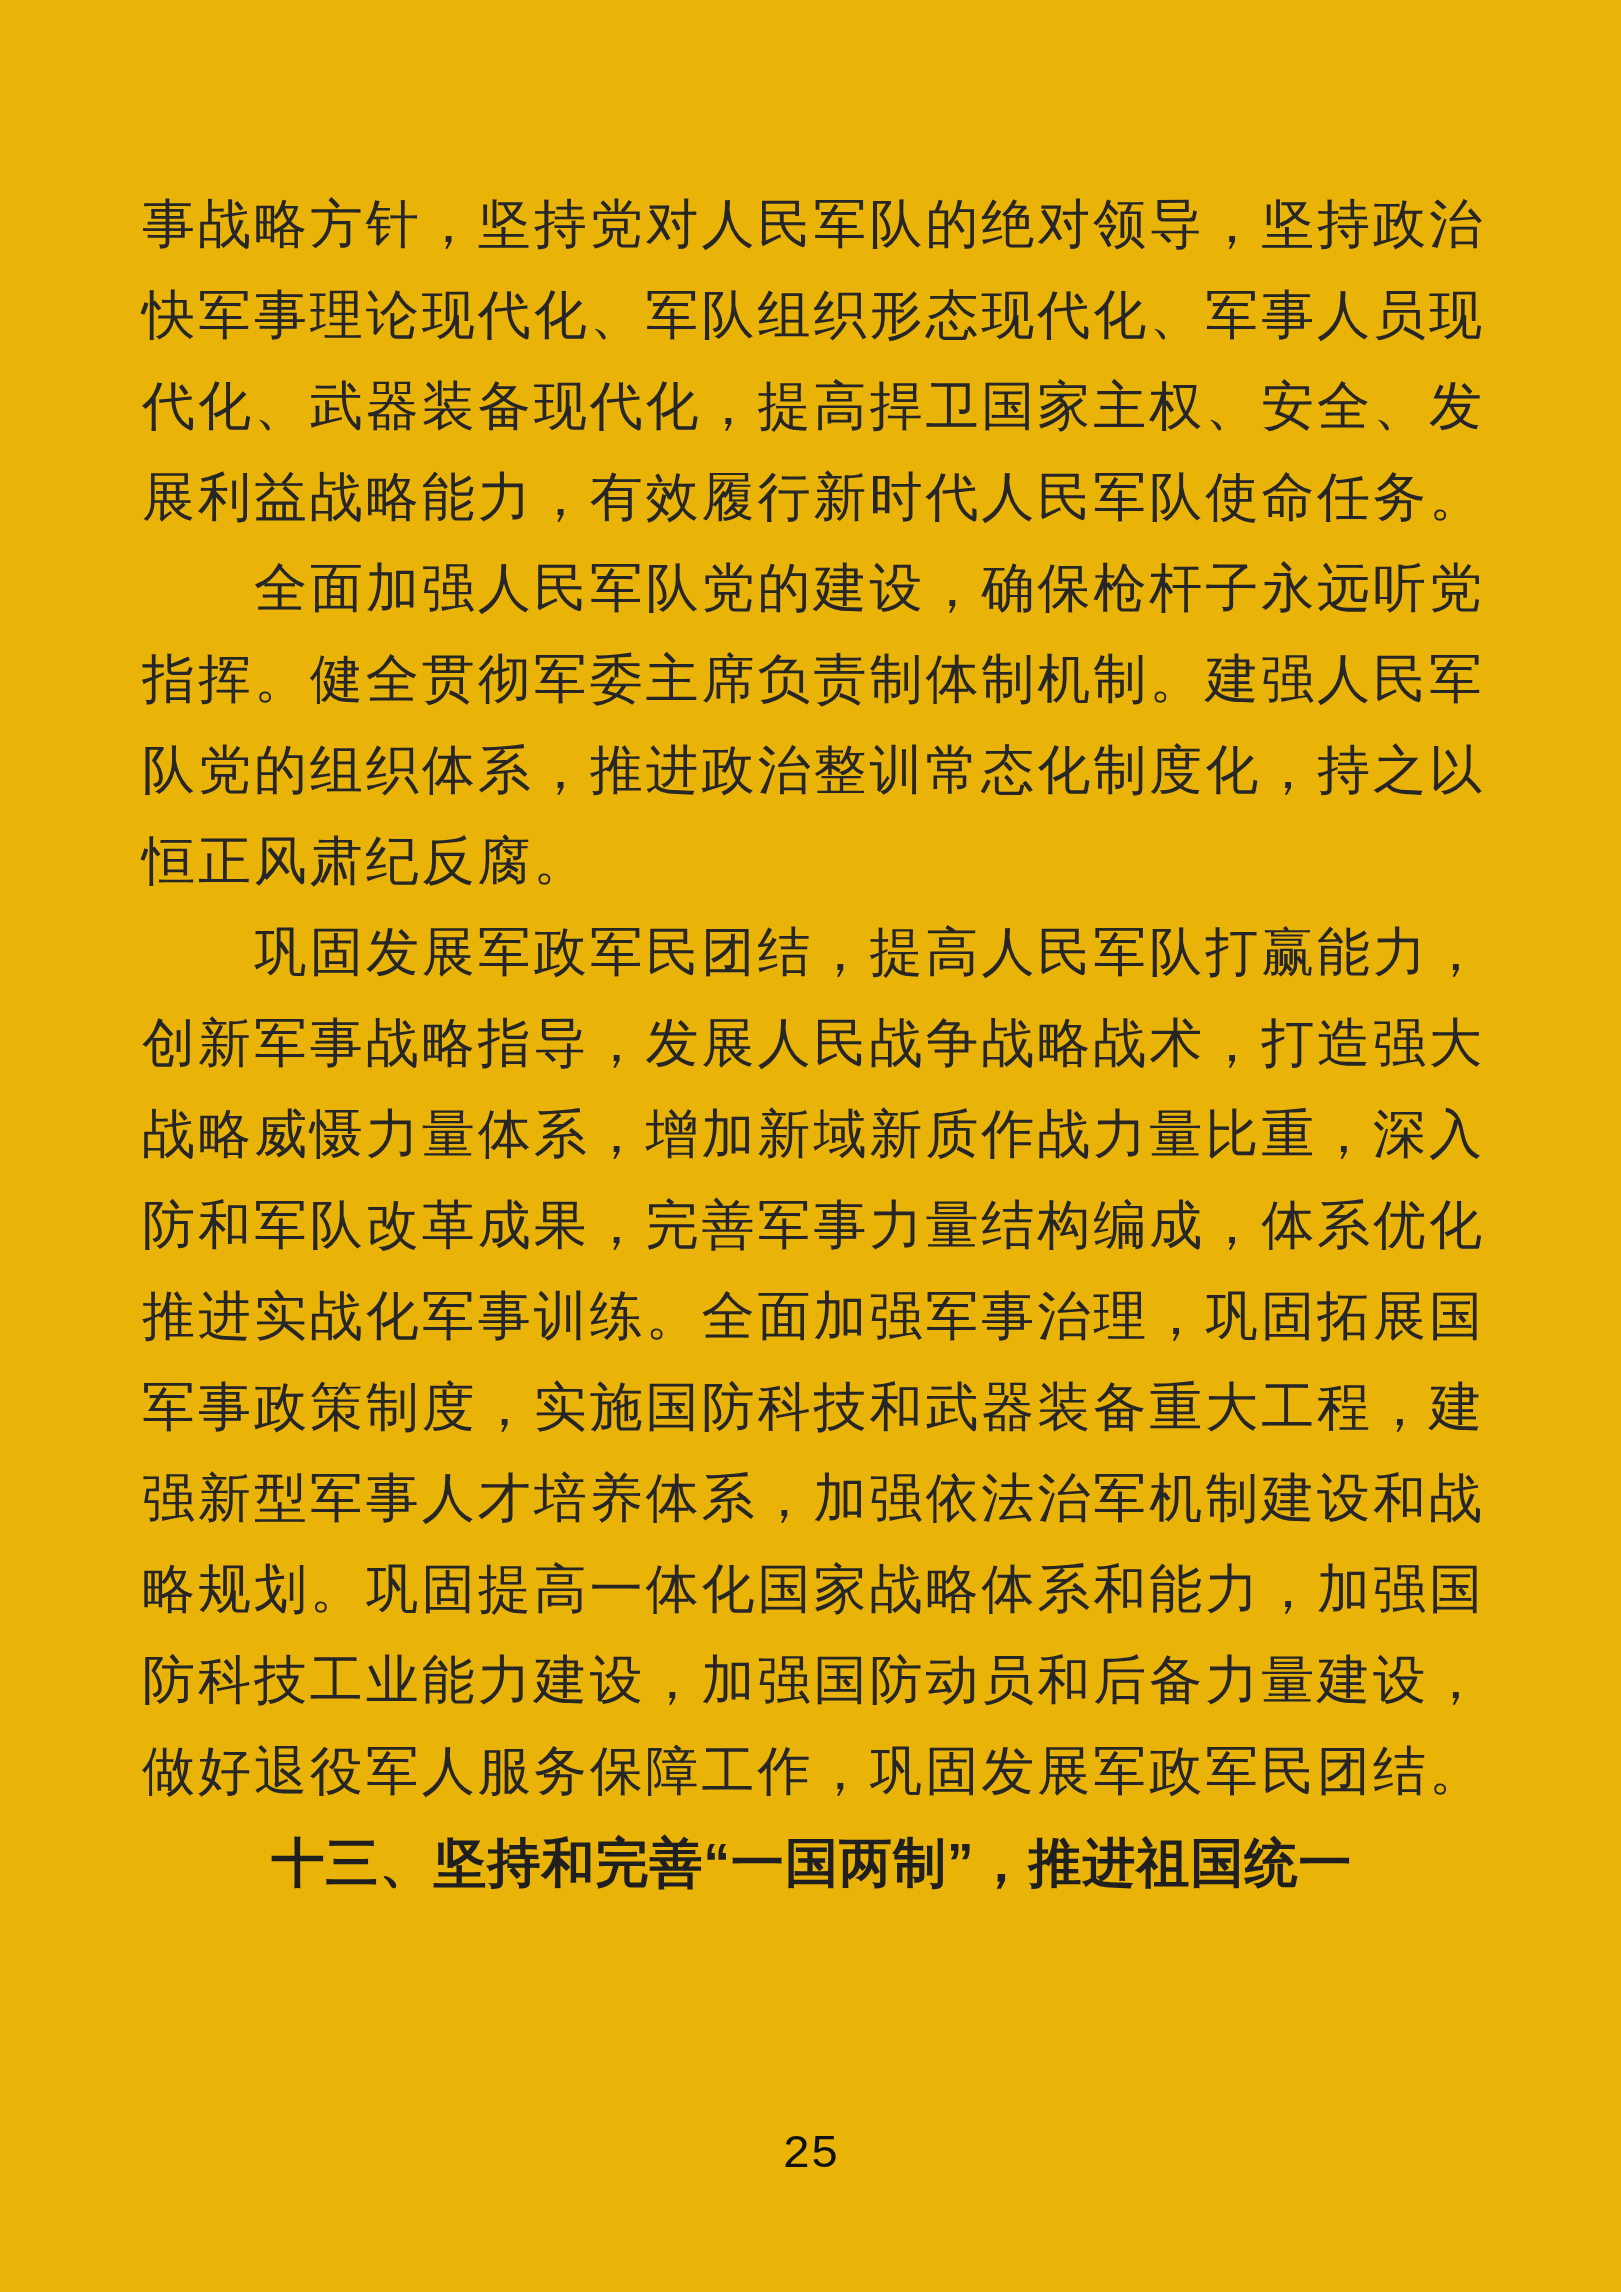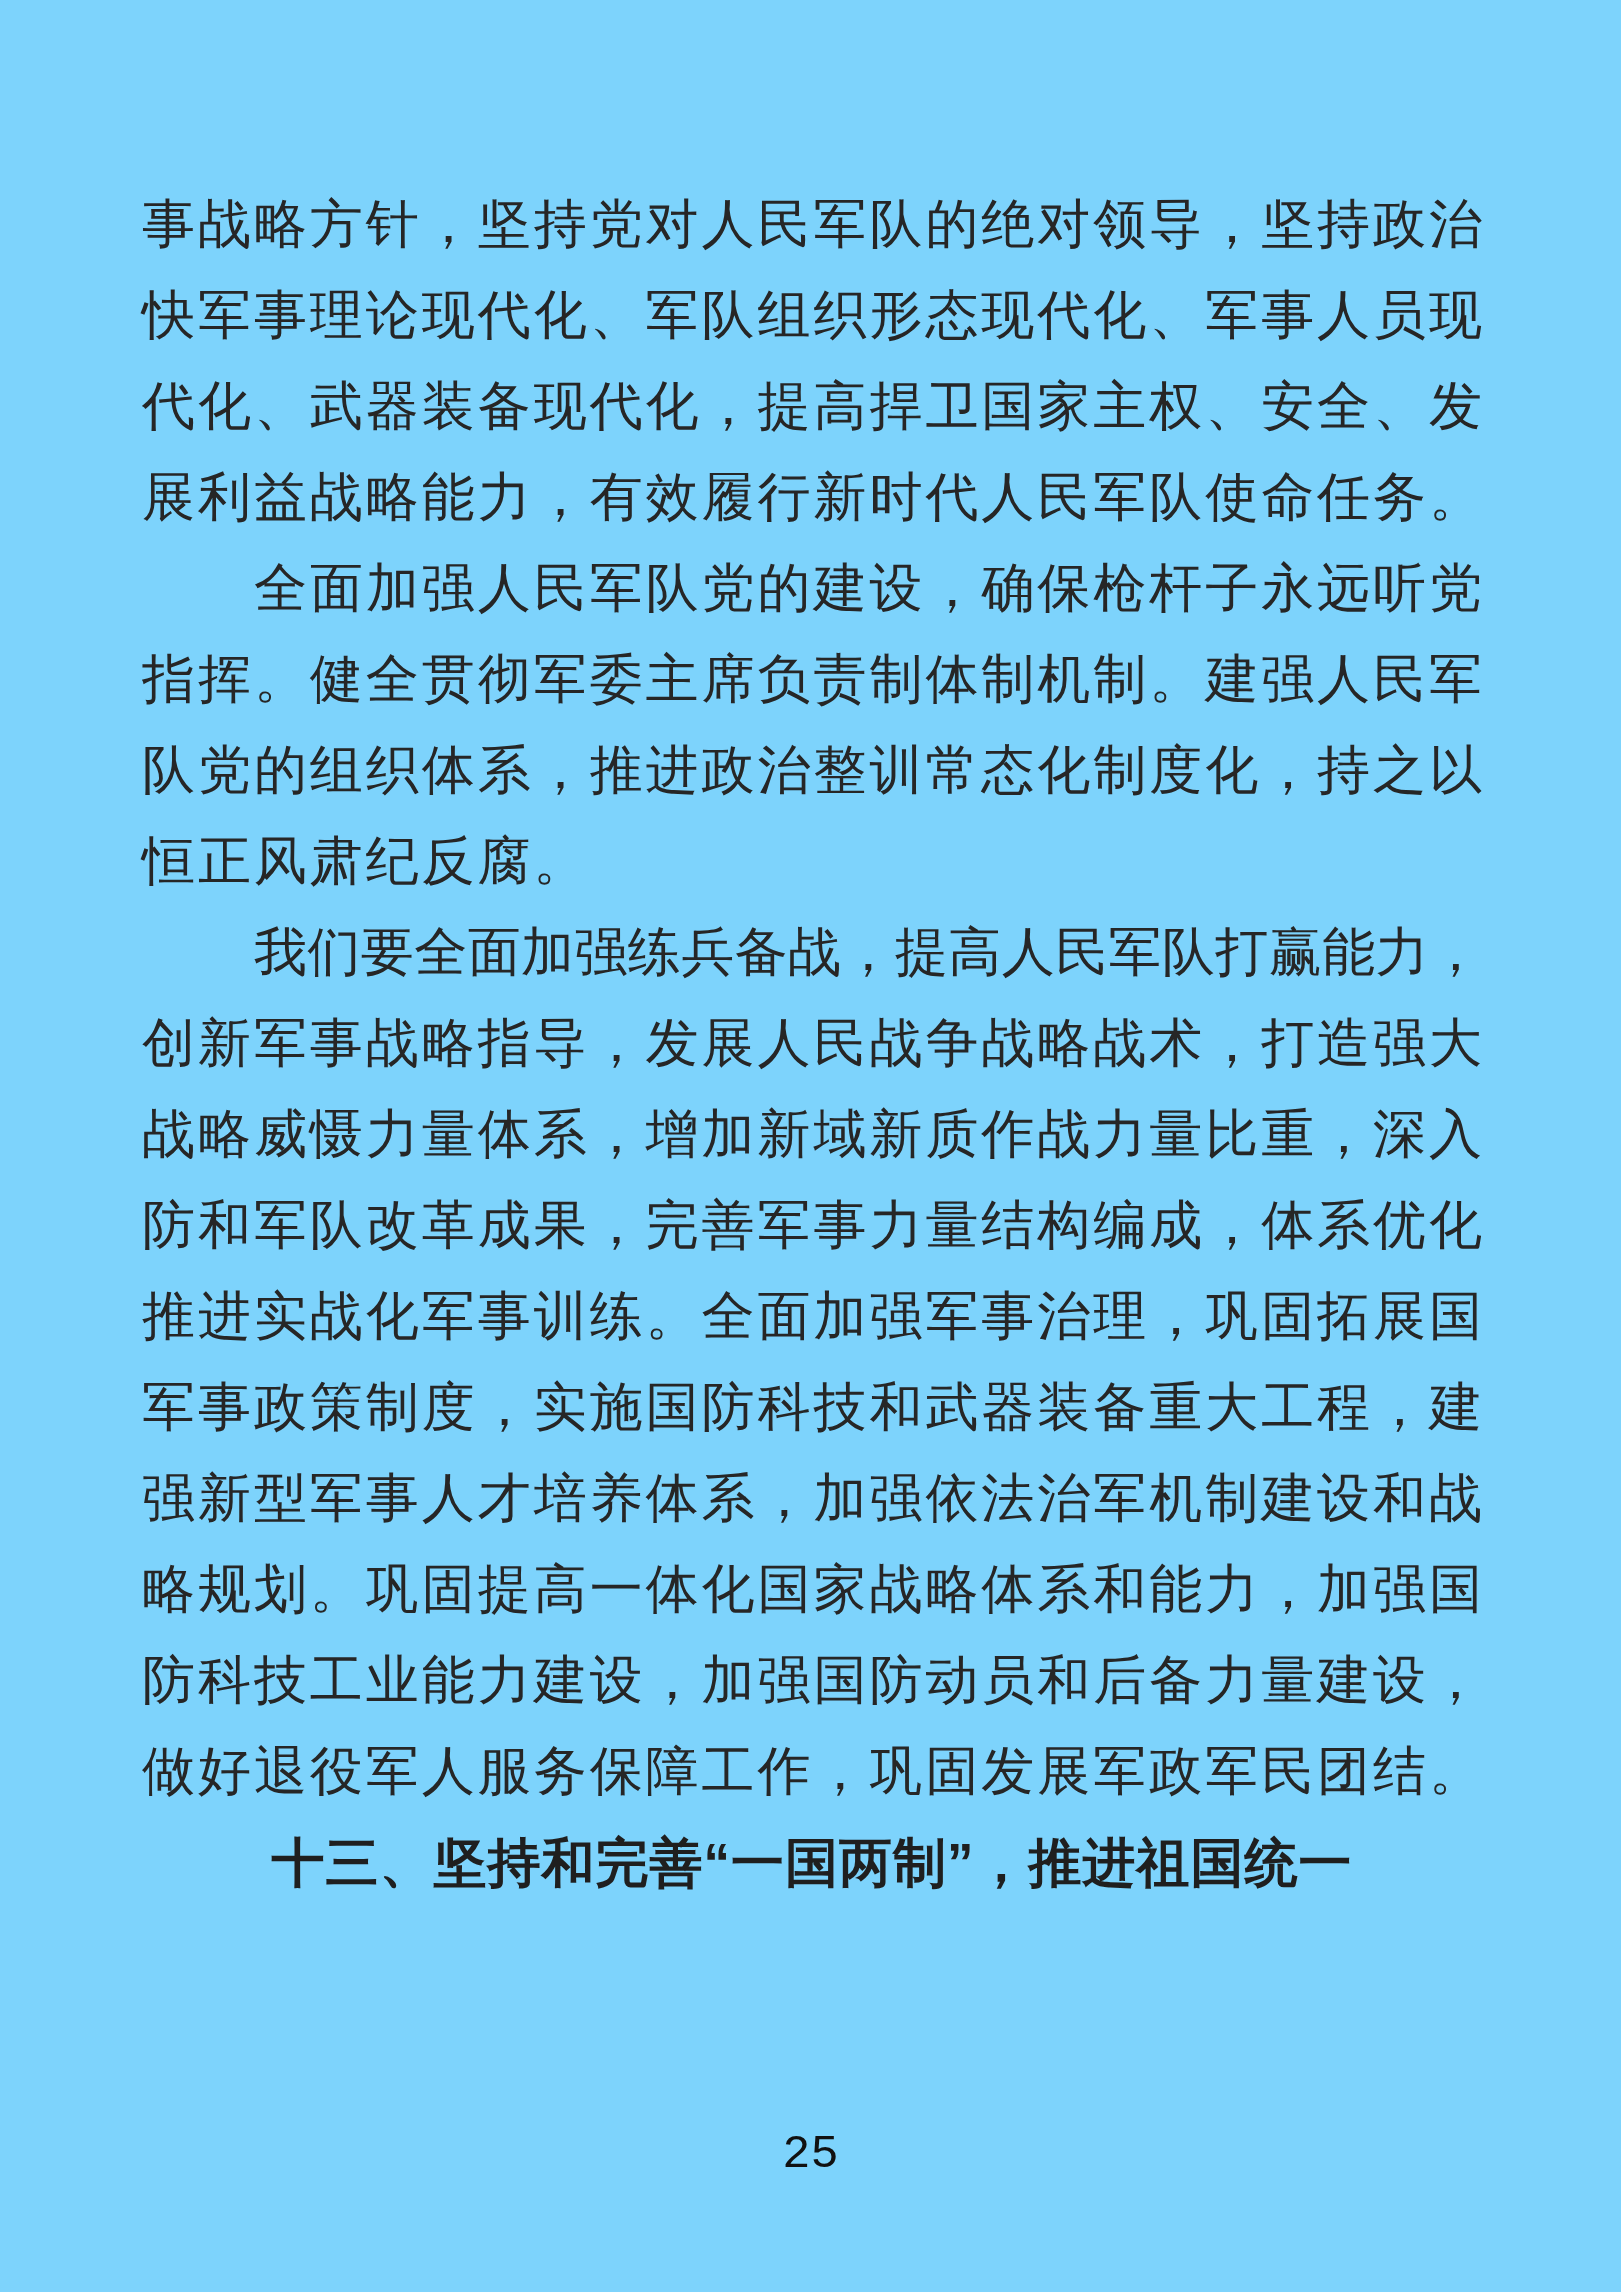--- a/index.html
+++ b/index.html
@@ -4,21 +4,21 @@
 <style>
   html, body {
     margin: 0;
     padding: 0;
     background: #ffffff;
   }
   .page {
     position: relative;
     width: 1621px;
     height: 2293px;
-    background: #7dd3fc;
+    background: #eab308;
     font-family: "Liberation Serif", serif;
     color: #262626;
     overflow: hidden;
   }
   .body-text {
     position: absolute;
     left: 142px;
     top: 179px;
     width: 1340px;
   }
@@ -70,21 +70,21 @@
 <div class="page">
   <main class="body-text">
     <p class="line">事战略方针，坚持党对人民军队的绝对领导，坚持政治</p>
     <p class="line">快军事理论现代化、军队组织形态现代化、军事人员现</p>
     <p class="line">代化、武器装备现代化，提高捍卫国家主权、安全、发</p>
     <p class="line">展利益战略能力，有效履行新时代人民军队使命任务。</p>
     <p class="line indent">全面加强人民军队党的建设，确保枪杆子永远听党</p>
     <p class="line">指挥。健全贯彻军委主席负责制体制机制。建强人民军</p>
     <p class="line">队党的组织体系，推进政治整训常态化制度化，持之以</p>
     <p class="line short">恒正风肃纪反腐。</p>
-    <p class="line indent">我们要全面加强练兵备战，提高人民军队打赢能力，</p>
+    <p class="line indent">巩固发展军政军民团结，提高人民军队打赢能力，</p>
     <p class="line">创新军事战略指导，发展人民战争战略战术，打造强大</p>
     <p class="line">战略威慑力量体系，增加新域新质作战力量比重，深入</p>
     <p class="line">防和军队改革成果，完善军事力量结构编成，体系优化</p>
     <p class="line">推进实战化军事训练。全面加强军事治理，巩固拓展国</p>
     <p class="line">军事政策制度，实施国防科技和武器装备重大工程，建</p>
     <p class="line">强新型军事人才培养体系，加强依法治军机制建设和战</p>
     <p class="line">略规划。巩固提高一体化国家战略体系和能力，加强国</p>
     <p class="line">防科技工业能力建设，加强国防动员和后备力量建设，</p>
     <p class="line">做好退役军人服务保障工作，巩固发展军政军民团结。</p>
     <h2 class="heading">十三、坚持和完善“一国两制”，推进祖国统一</h2>

